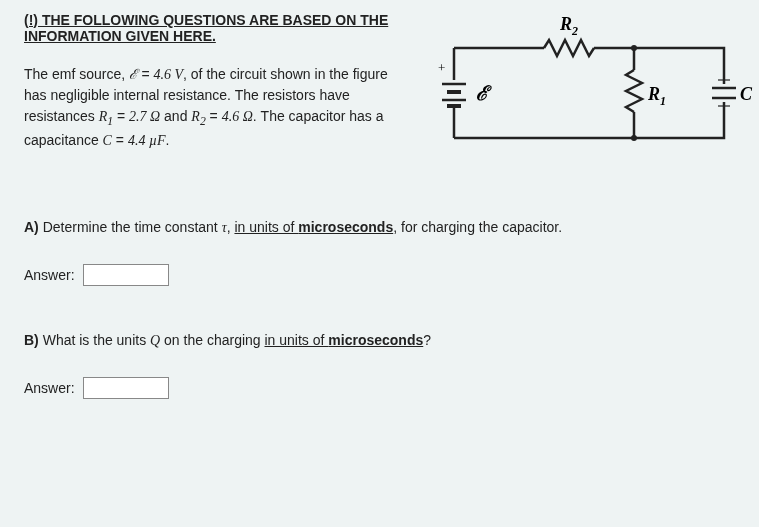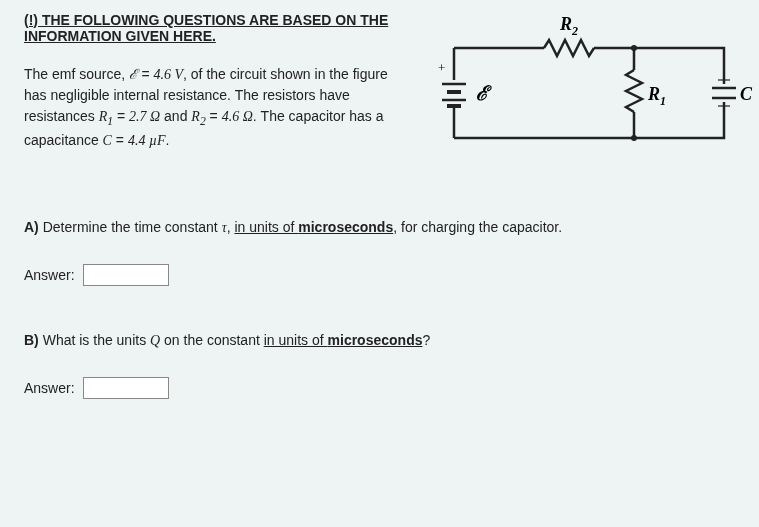--- a/index.html
+++ b/index.html
@@ -134,21 +134,21 @@
   <div class="question">
     <span class="bold">A)</span><span> Determine the time constant </span><span class="serif">τ</span><span>, </span><span class="underline"><span>in units of </span><span class="bold">microseconds</span></span><span>, for charging the capacitor.</span>
   </div>
 
   <div class="answer-row">
     <span class="answer-label">Answer:</span>
     <input class="answer-box" type="text" style="">
   </div>
 
   <div class="question section-b">
-    <span class="bold">B)</span><span> What is the units </span><span class="serif">Q</span><span> on the constant </span><span class="underline"><span>in units of </span><span class="bold">microseconds</span></span><span>?</span>
+    <span class="bold">B)</span><span> What is the units </span><span class="serif">Q</span><span> on the charging </span><span class="underline"><span>in units of </span><span class="bold">microseconds</span></span><span>?</span>
   </div>
 
   <div class="answer-row">
     <span class="answer-label">Answer:</span>
     <input class="answer-box" type="text" style="">
   </div>
 
 </div>
 
 </body></html>

